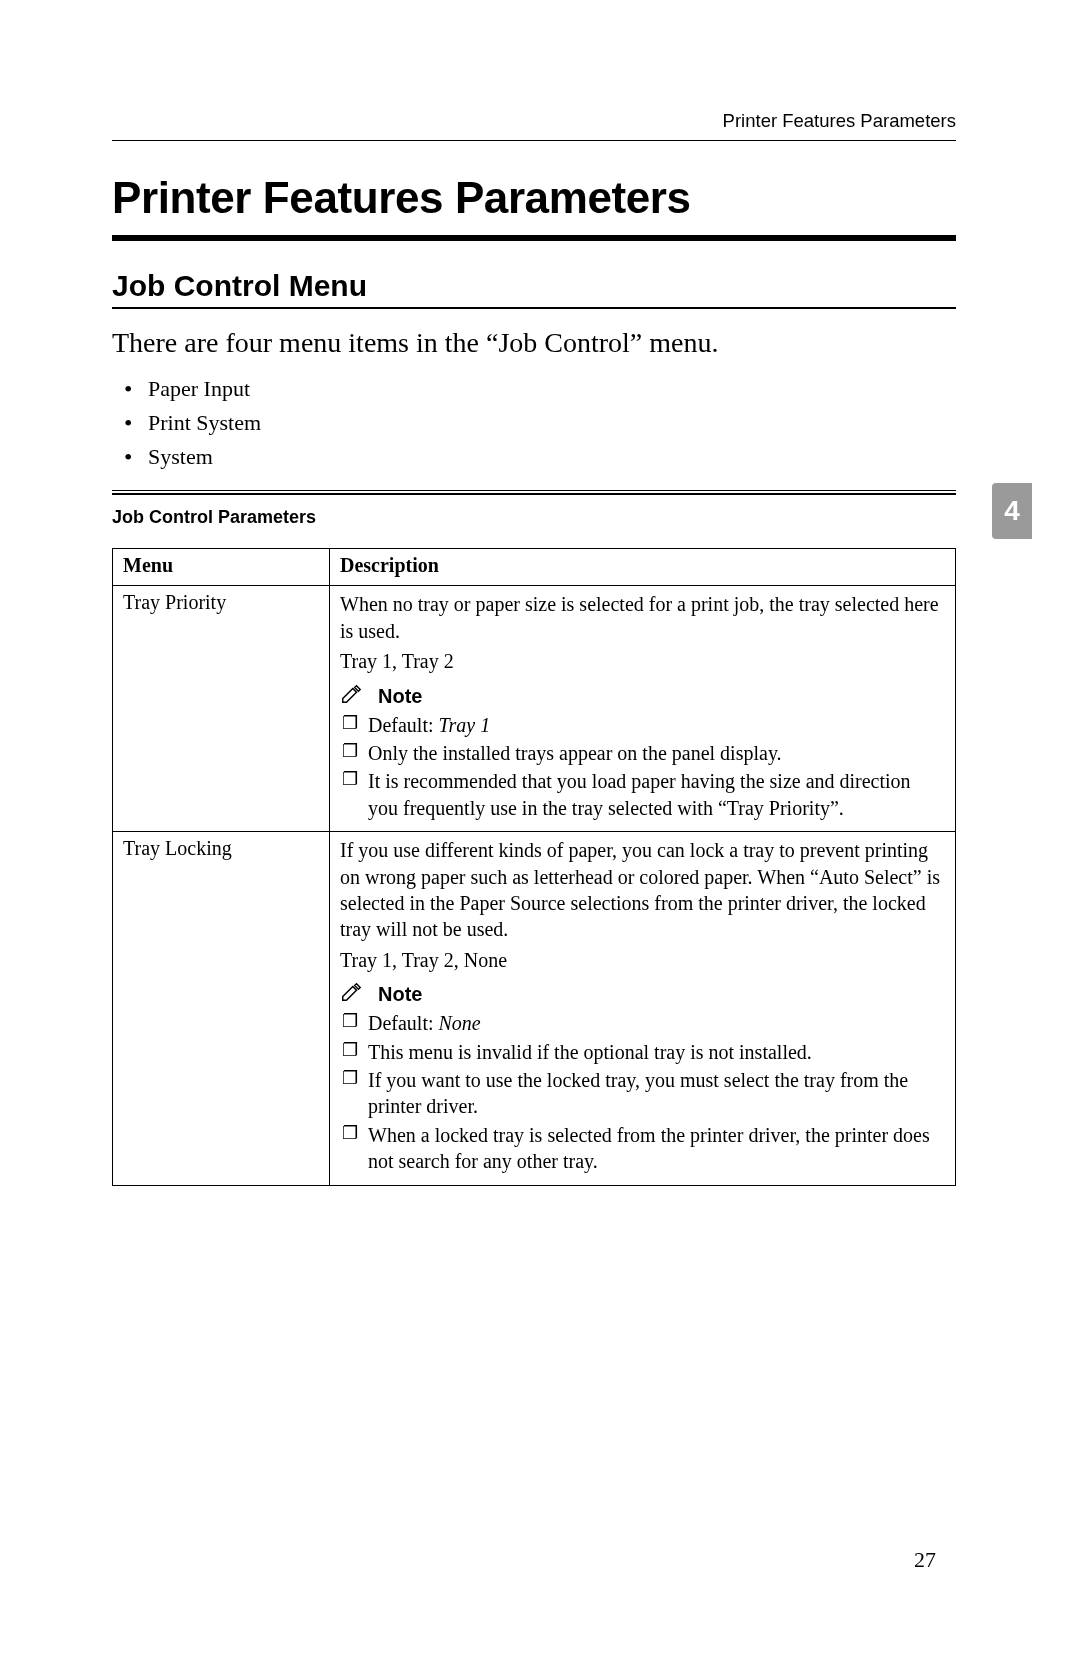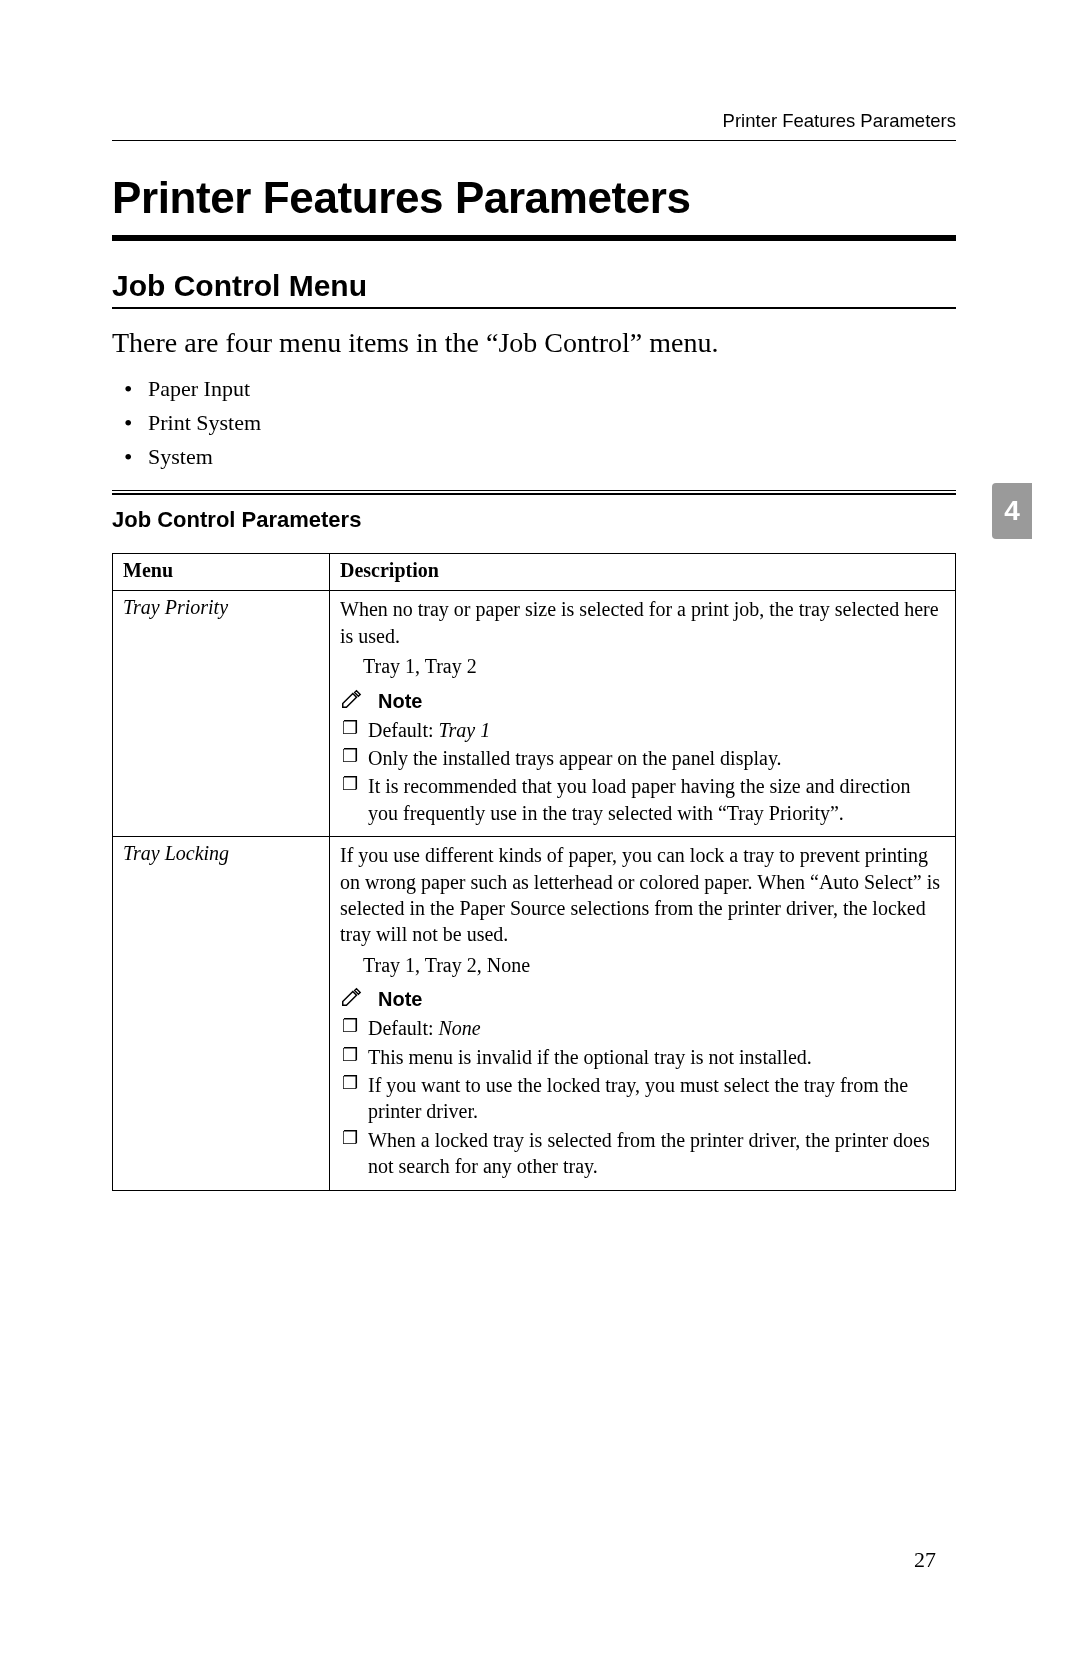--- a/index.html
+++ b/index.html
@@ -67,21 +67,21 @@
   }
   .rule-double {
     height: 5px;
     border-top: 1px solid #000;
     border-bottom: 2px solid #000;
     margin-bottom: 12px;
   }
   h3 {
     font-family: Arial, Helvetica, sans-serif;
     font-weight: 700;
-    font-size: 22px;
+    font-size: 18px;
     margin-bottom: 20px;
   }
   h4 {
     font-family: Arial, Helvetica, sans-serif;
     font-weight: 700;
     font-size: 21.5px;
     margin-bottom: 10px;
     padding-left: 2px;
   }
   h4 .diamond {
@@ -98,23 +98,23 @@
   }
   table.params th, table.params td {
     border: 1px solid #000;
     vertical-align: top;
     padding: 5px 10px 8px 10px;
     text-align: left;
   }
   table.params th {
     font-weight: 700;
   }
-  table.params td.menu-col { width: 217px; font-style: italic; }
+  table.params td.menu-col { width: 217px; }
   .desc-block { margin-bottom: 4px; line-height: 1.32; }
-  .values { margin-top: 4px; margin-bottom: 6px; line-height: 1.32; margin-left: 23px; }
+  .values { margin-top: 4px; margin-bottom: 6px; line-height: 1.32; }
   .note-head {
     font-family: Arial, Helvetica, sans-serif;
     font-weight: 700;
     font-size: 20px;
     margin: 8px 0 2px 0;
     display: flex;
     align-items: center;
     gap: 16px;
   }
   .pencil-icon { display: inline-block; }

